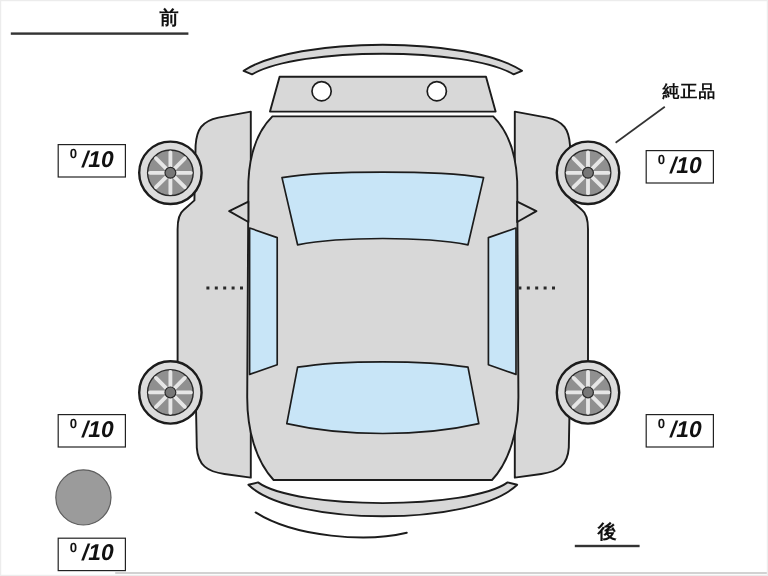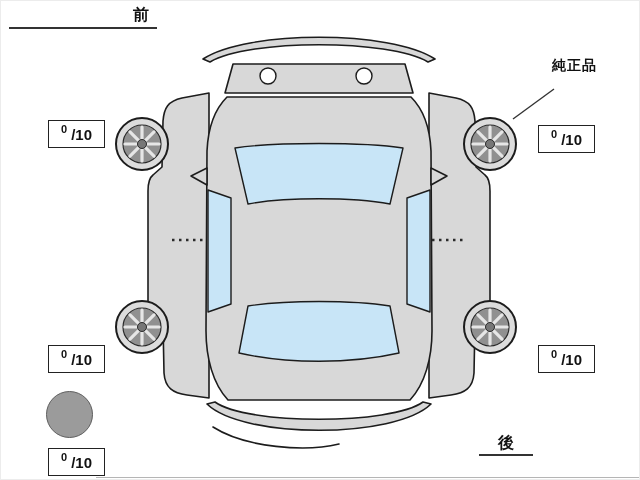--- a/index.html
+++ b/index.html
@@ -35,32 +35,32 @@
     text-align:right; padding-right:8px;
     font-size:16px; font-weight:bold;
     border-bottom:2px solid #333;
   }
   .label-rear {
     left:478px; top:432px; width:54px; height:23px;
     text-align:center; font-size:16px; font-weight:bold;
     border-bottom:2px solid #333;
   }
   .label-genuine {
-    left:551px; top:56px;
+    left:551px; top:67px;
     font-size:14px; font-weight:bold; letter-spacing:1px;text-align:right;
   }
 
   
   .score-box {
     position:absolute; width:57px; height:28px;
     background:#ffffff; border:1.5px solid #222;
     display:flex; align-items:center; justify-content:center; gap:4px;
   }
   .score-val { font-size:11px; font-weight:bold; transform:translateY(-5px); }
-  .score-max { font-size:15px; font-weight:bold; }
+  .score-max { font-size:19px; font-weight:bold;font-style:italic; }
 
   .pos-fl { left:47px;  top:119px; }
   .pos-fr { left:537px; top:124px; }
   .pos-rl { left:47px;  top:344px; }
   .pos-rr { left:537px; top:344px; }
   .pos-sp { left:47px;  top:447px; }
 
   .spare-circle {
     position:absolute; left:45px; top:390px; width:47px; height:47px;
     border-radius:50%;

